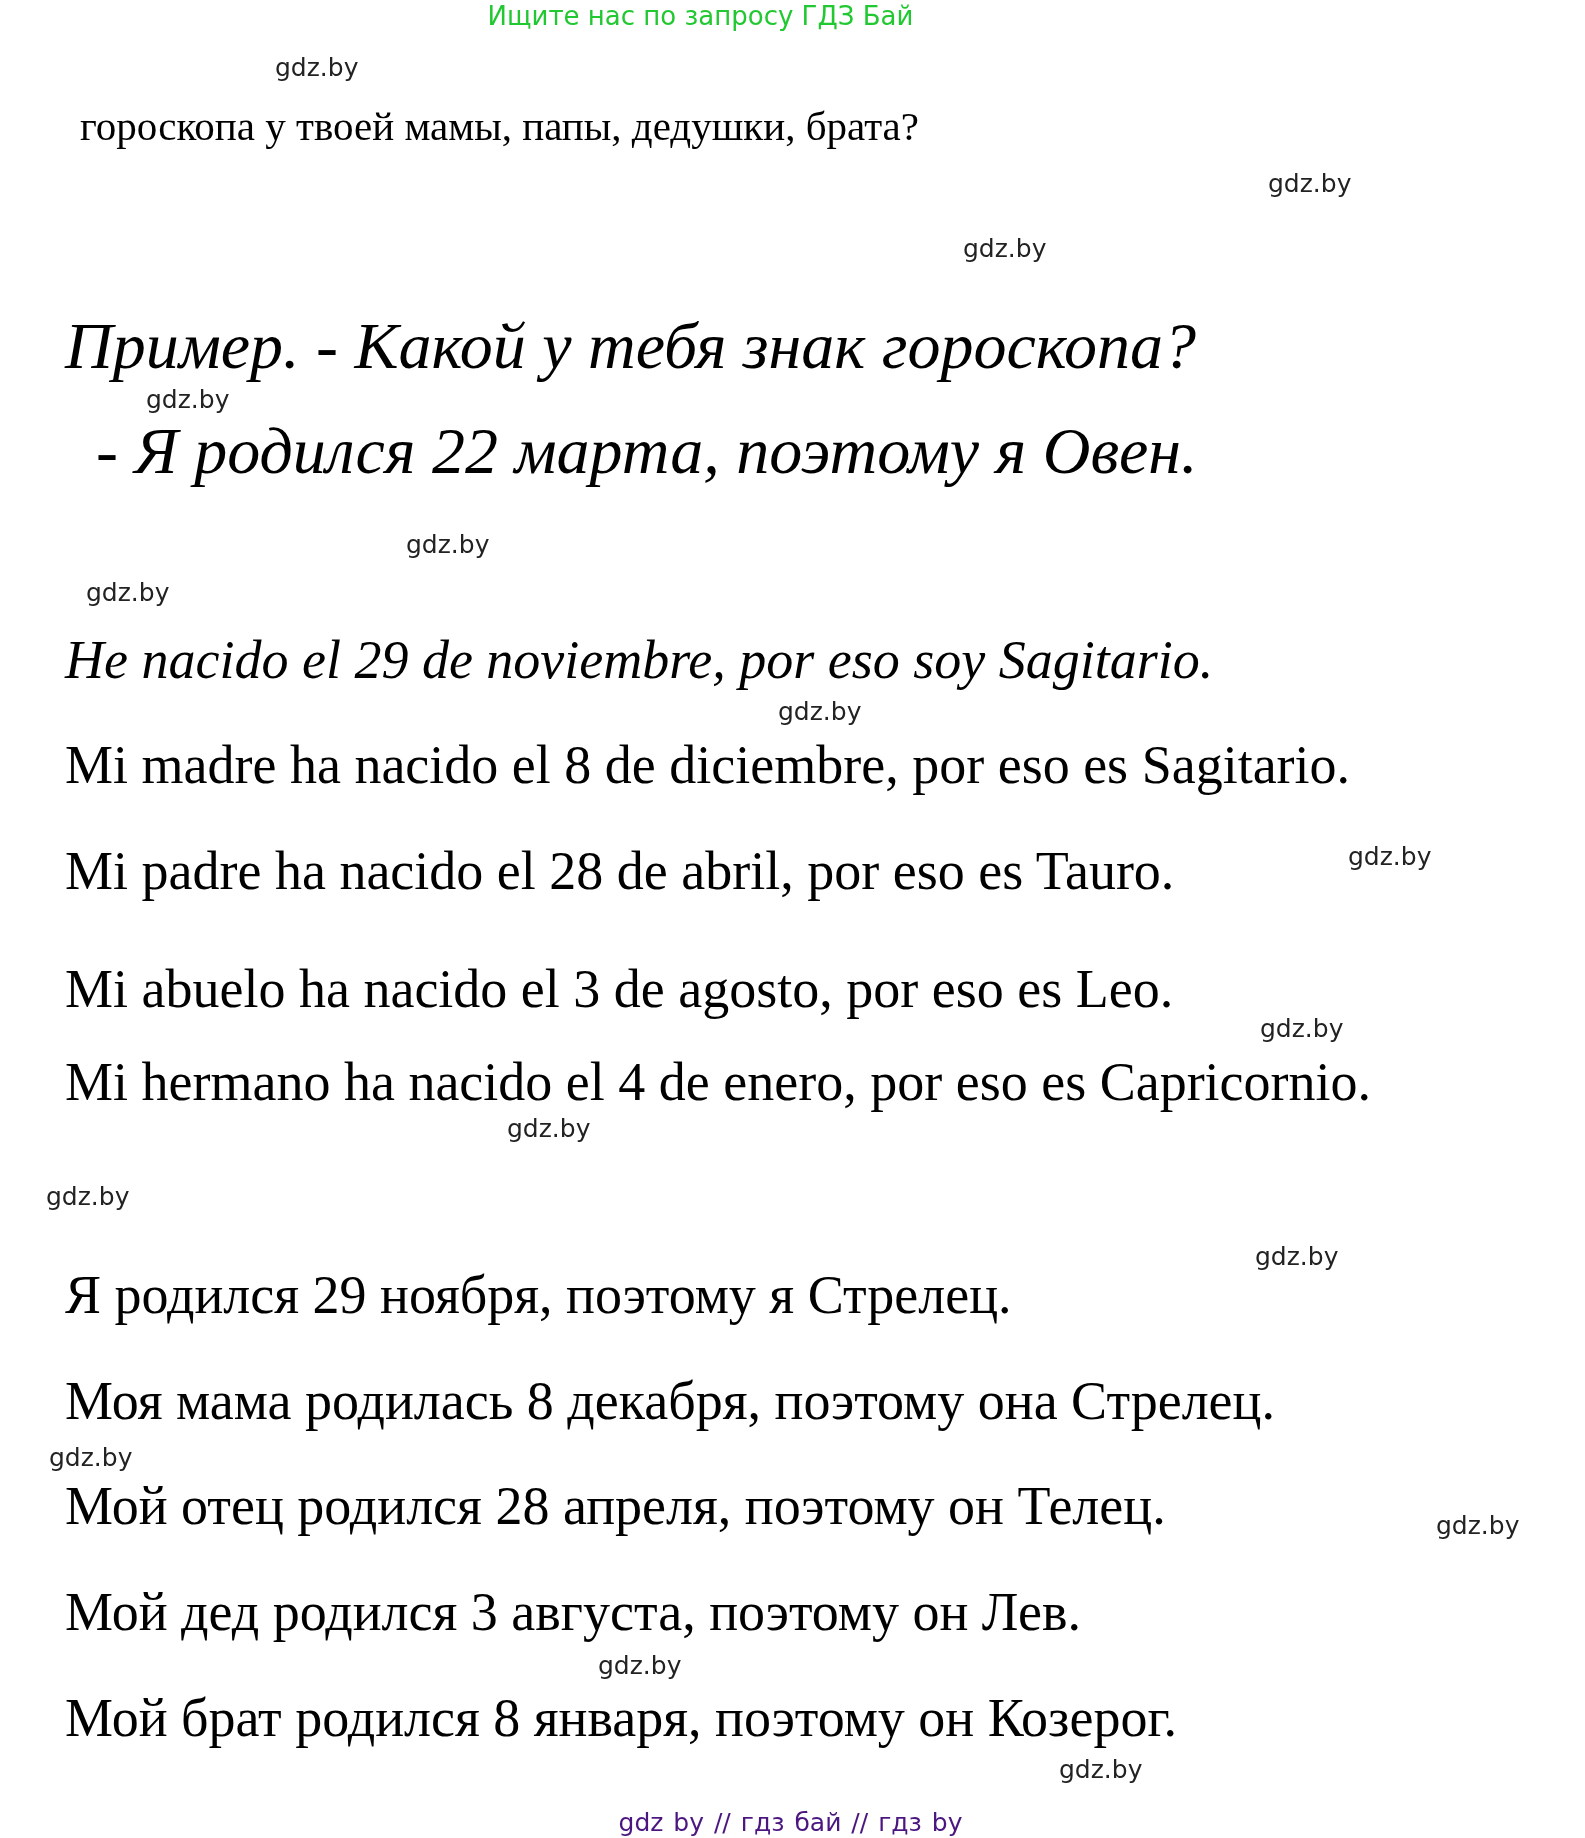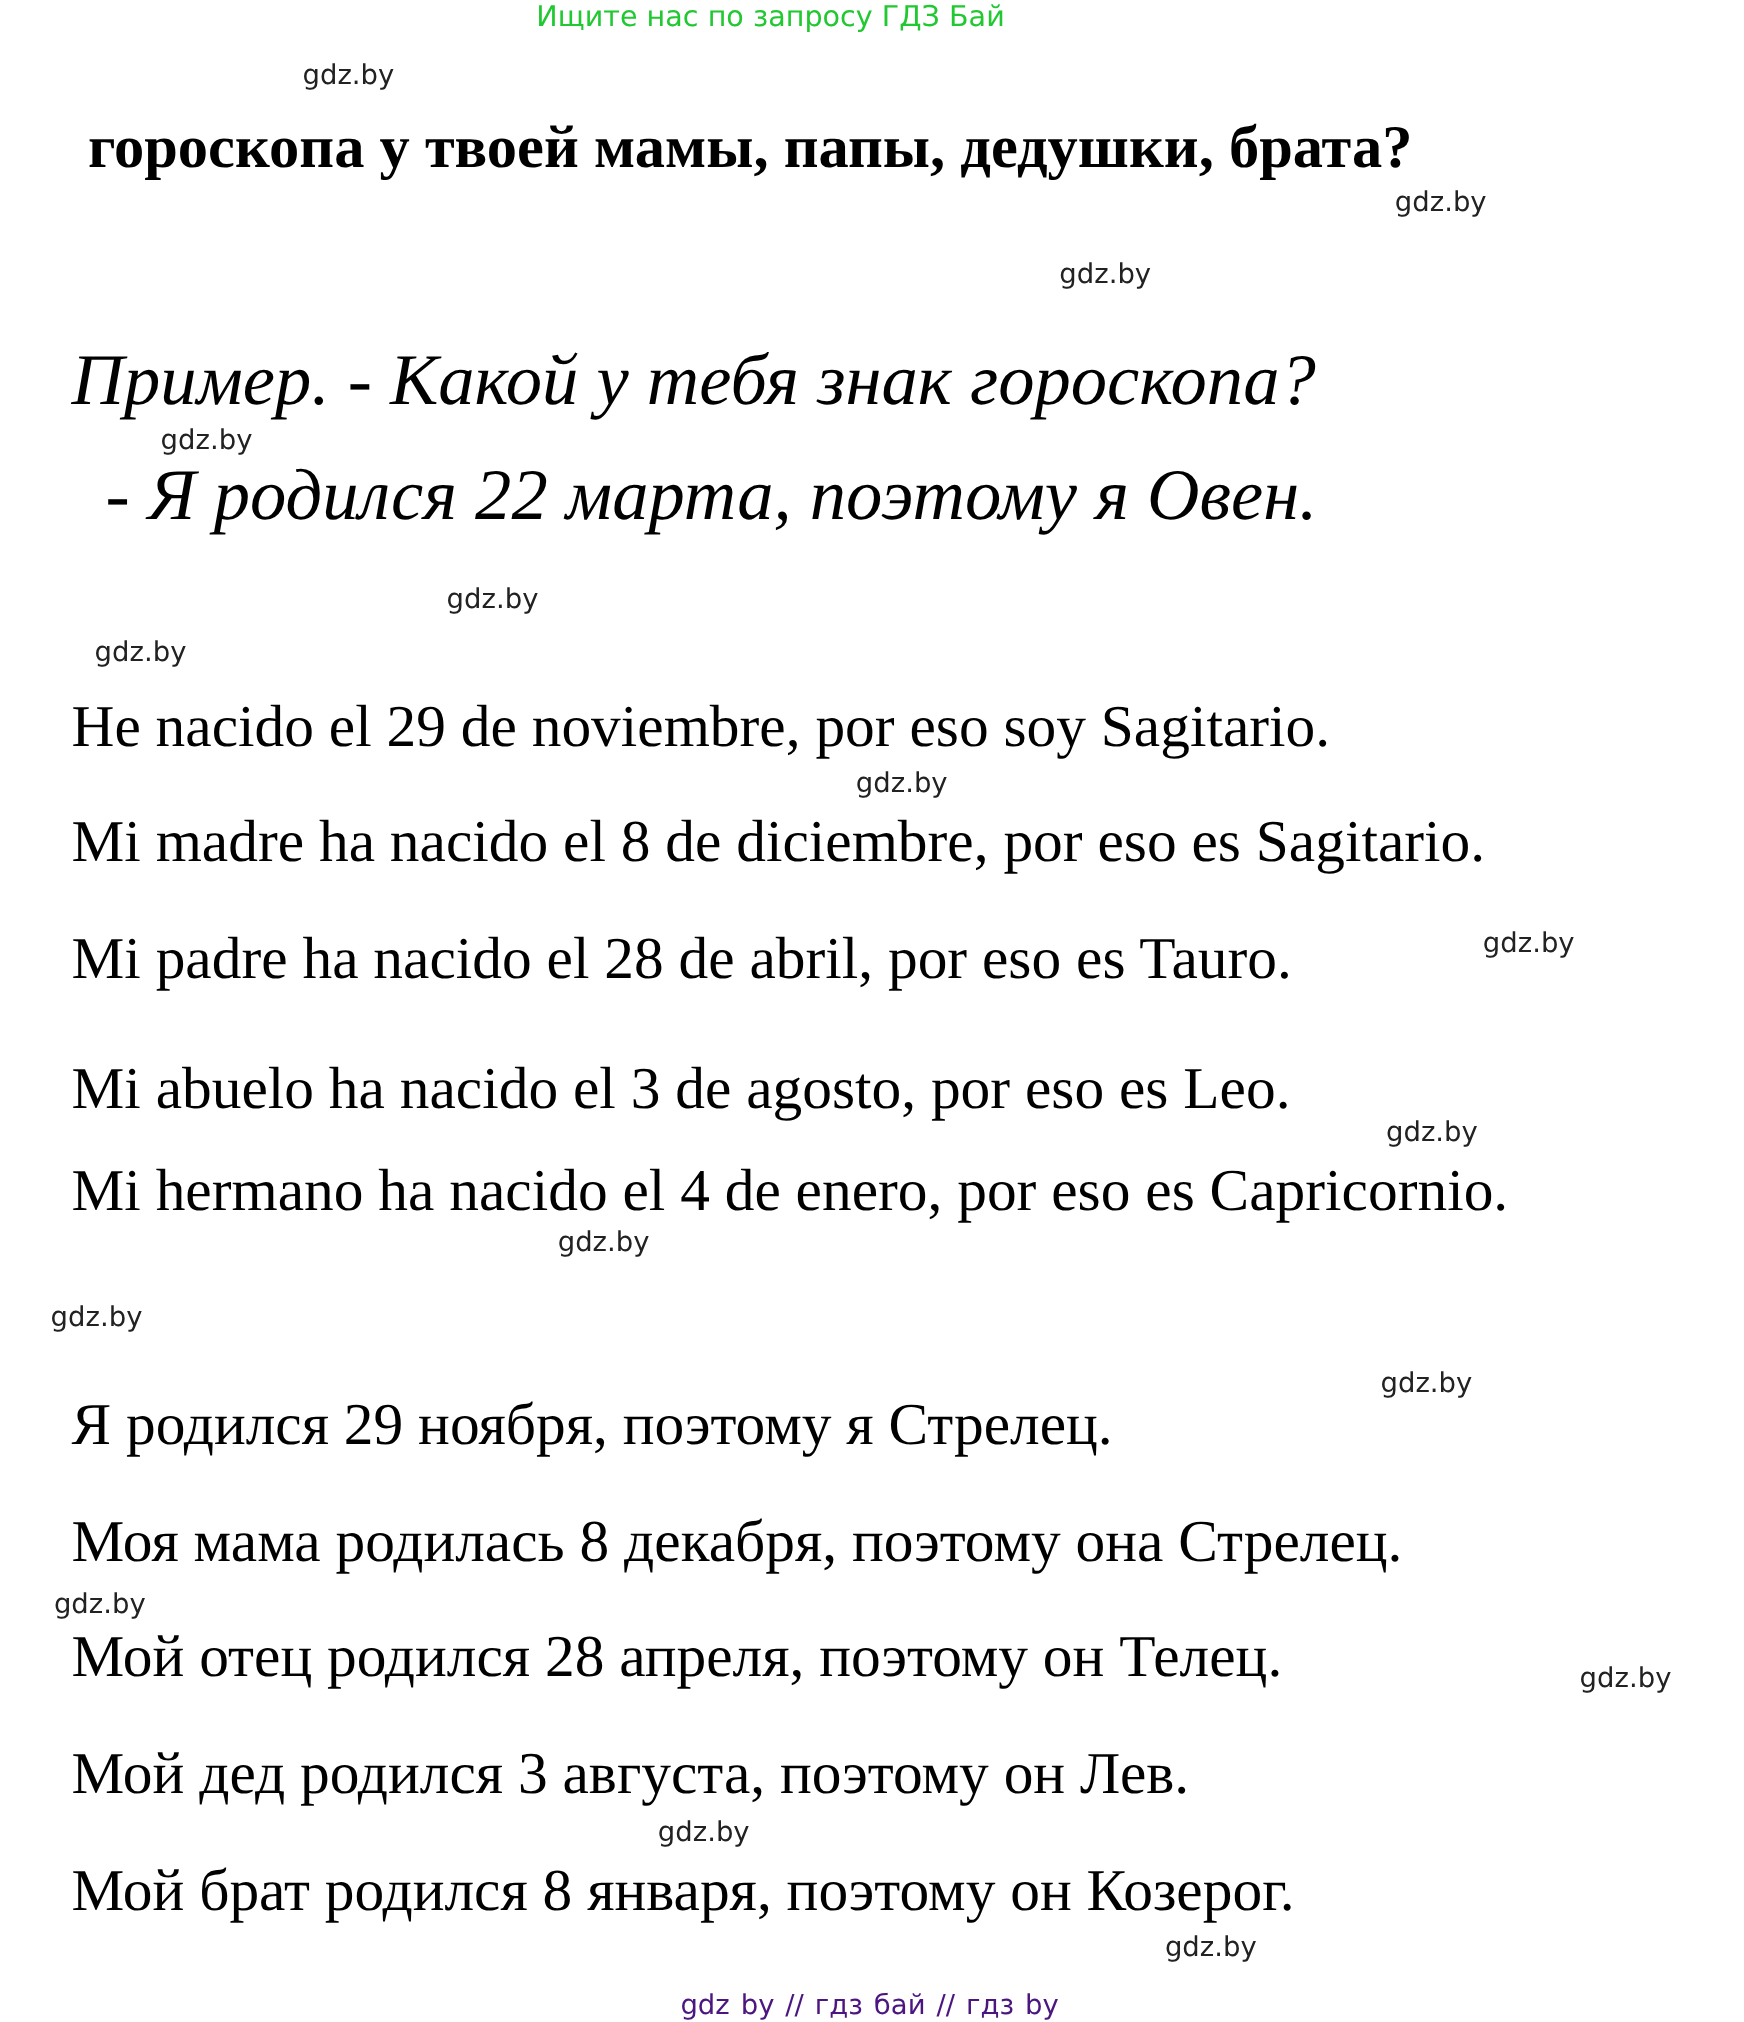--- a/index.html
+++ b/index.html
@@ -1,21 +1,21 @@
 <!DOCTYPE html>
 <html><head>
 <meta charset="utf-8">
 <style>
   html, body { margin:0; padding:0; background:#ffffff; }
   body { width:1585px; height:1838px; position:relative; overflow:hidden; }
   .abs { position:absolute; white-space:nowrap; line-height:1; }
   .banner { left:0; width:1401px; text-align:center; top:3px; font-family:"DejaVu Sans", sans-serif; font-size:26px; color:#22c832; }
   .footer { left:0; width:1581px; text-align:center; top:1810px; font-family:"DejaVu Sans", sans-serif; font-size:25px; color:#4b1680; word-spacing:2px; }
   .wm { font-family:"DejaVu Sans", sans-serif; font-size:25px; color:#222; }
-  .heading { font-family:"Liberation Serif", serif; font-weight:bold; font-size:55px; color:#000; }
+  .heading { font-family:"Liberation Serif", serif; font-weight:normal; font-size:41px; color:#000; }
   .example { font-family:"Liberation Serif", serif; font-style:italic; font-size:66px; color:#000; }
   .line { font-family:"Liberation Serif", serif; font-size:54px; color:#000; }
 </style>
 </head>
 <body>
 
 <div class="abs banner">Ищите нас по запросу ГДЗ Бай</div>
 
 <div class="abs wm" style="left:275px; top:55px;">gdz.by</div>
 
@@ -24,21 +24,21 @@
 <div class="abs wm" style="left:1268px; top:171px;">gdz.by</div>
 <div class="abs wm" style="left:963px; top:236px;">gdz.by</div>
 
 <div class="abs example" style="left:65px; top:313px;">Пример. - Какой у тебя знак гороскопа?</div>
 <div class="abs wm" style="left:146px; top:387px;">gdz.by</div>
 <div class="abs example" style="left:96px; top:418px;">- Я родился 22 марта, поэтому я Овен.</div>
 
 <div class="abs wm" style="left:406px; top:532px;">gdz.by</div>
 <div class="abs wm" style="left:86px; top:580px;">gdz.by</div>
 
-<div class="abs line" style="left:65px; top:633px;">He nacido el 29 de noviembre, por eso soy Sagitario.</div>
+<div class="abs line" style="left:65px; top:633px;font-style:italic;">He nacido el 29 de noviembre, por eso soy Sagitario.</div>
 <div class="abs wm" style="left:778px; top:699px;">gdz.by</div>
 <div class="abs line" style="left:65px; top:738px;">Mi madre ha nacido el 8 de diciembre, por eso es Sagitario.</div>
 <div class="abs line" style="left:65px; top:844px;">Mi padre ha nacido el 28 de abril, por eso es Tauro.</div>
 <div class="abs wm" style="left:1348px; top:844px;">gdz.by</div>
 <div class="abs line" style="left:65px; top:962px;">Mi abuelo ha nacido el 3 de agosto, por eso es Leo.</div>
 <div class="abs wm" style="left:1260px; top:1016px;">gdz.by</div>
 <div class="abs line" style="left:65px; top:1055px;">Mi hermano ha nacido el 4 de enero, por eso es Capricornio.</div>
 <div class="abs wm" style="left:507px; top:1116px;">gdz.by</div>
 <div class="abs wm" style="left:46px; top:1184px;">gdz.by</div>
 <div class="abs wm" style="left:1255px; top:1244px;">gdz.by</div>

